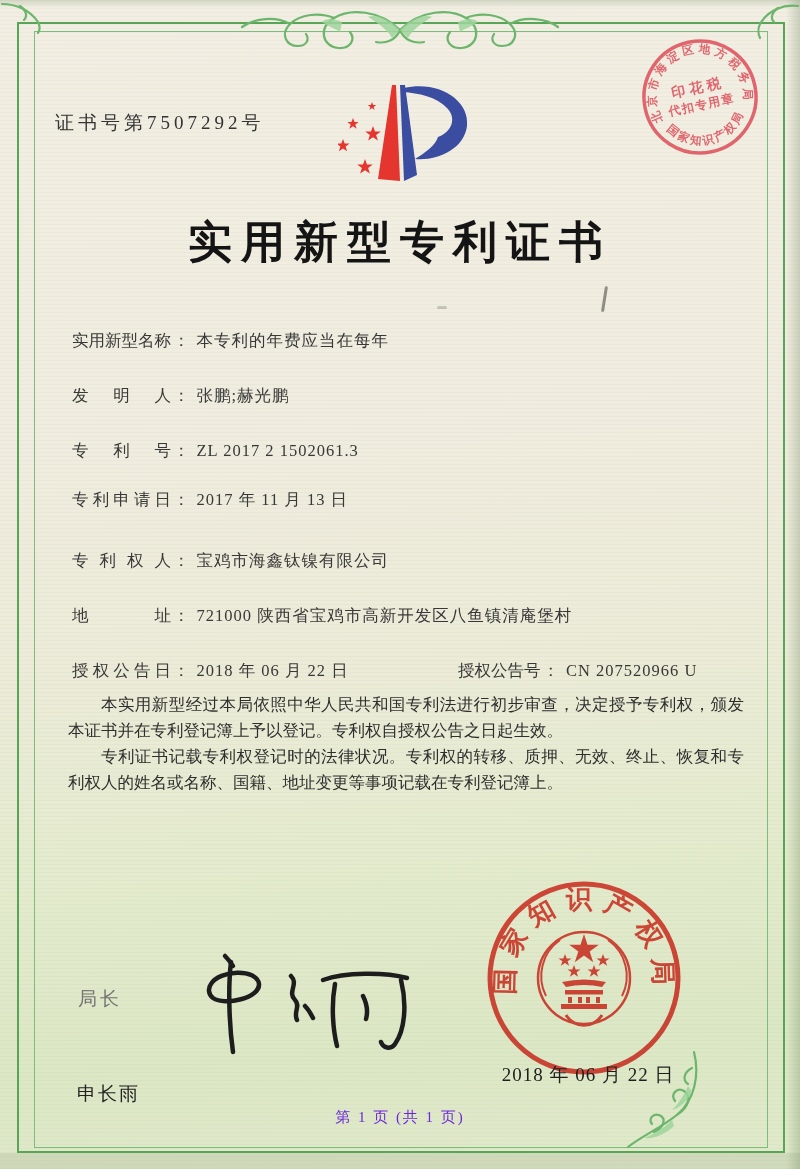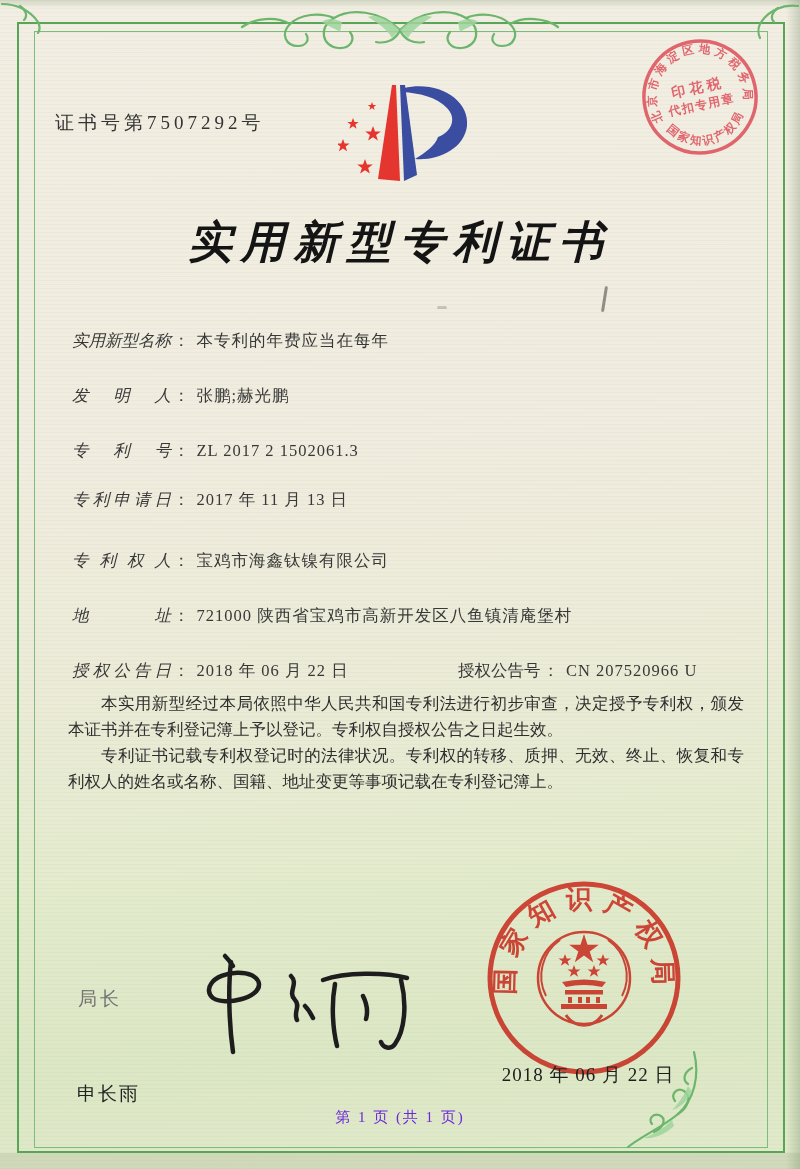--- a/index.html
+++ b/index.html
@@ -27,31 +27,31 @@
   .orn path { fill:none; stroke:var(--ornament-green,#6cb56c); stroke-width:2.2; stroke-linecap:round; }
   .orn .leaf { fill:#9ed49b; stroke:none; opacity:.85; }
 
   .cert-no { position:absolute; left:55px; top:90px; font-size:19px; letter-spacing:4px; color:#333;margin-top:20px; }
 
   .logo { position:absolute; left:338px; top:80px; }
   .logo .red { fill:var(--logo-red,#e5352f); }
   .logo .blue { fill:var(--logo-blue,#3a4da0); }
 
   .title { position:absolute; left:0; top:213px; width:100%; text-align:center;
-    font-size:44px; font-weight:bold; letter-spacing:9px; color:#141414;font-style:italic; }
+    font-size:44px; font-weight:bold; letter-spacing:9px; color:#141414; }
 
   .fields { position:absolute; left:72px; top:330px; width:660px; font-size:16.5px; color:#383838; }
   .frow { position:absolute; left:0; white-space:nowrap; }
-  .flabel { display:inline-block; width:99px; text-align:justify; text-align-last:justify; vertical-align:bottom;font-style:italic; }
+  .flabel { display:inline-block; width:99px; text-align:justify; text-align-last:justify; vertical-align:bottom; }
   .fcolon { display:inline-block; margin:0 7px 0 2px; }
   .fvalue { letter-spacing:1px; }
   .grant-no { position:absolute; left:386px; white-space:nowrap; }
 
   .bodytext { position:absolute; left:68px; top:692px; width:676px;
-    font-size:16.5px; line-height:26px; text-align:justify; color:#2e2e2e;font-family:Liberation Mono, monospace; }
+    font-size:16.5px; line-height:26px; text-align:justify; color:#2e2e2e; }
   .bodytext p { margin:0; text-indent:2em; }
 
   .signoff-title { position:absolute; left:78px; top:986px; font-size:19px; letter-spacing:3px; color:#737373; }
   .signoff-name  { position:absolute; left:77px; top:1081px; font-size:19px; letter-spacing:2px; color:#222; }
 
   .sig { position:absolute; left:195px; top:946px; }
   .sig path { fill:none; stroke:#1d1d1d; stroke-width:4.5; stroke-linecap:round; stroke-linejoin:round; }
 
   .seal { position:absolute; left:484px; top:878px; mix-blend-mode:multiply; opacity:.95; }
   .seal .rim { fill:none; stroke:var(--seal-red,#e8423a); }

